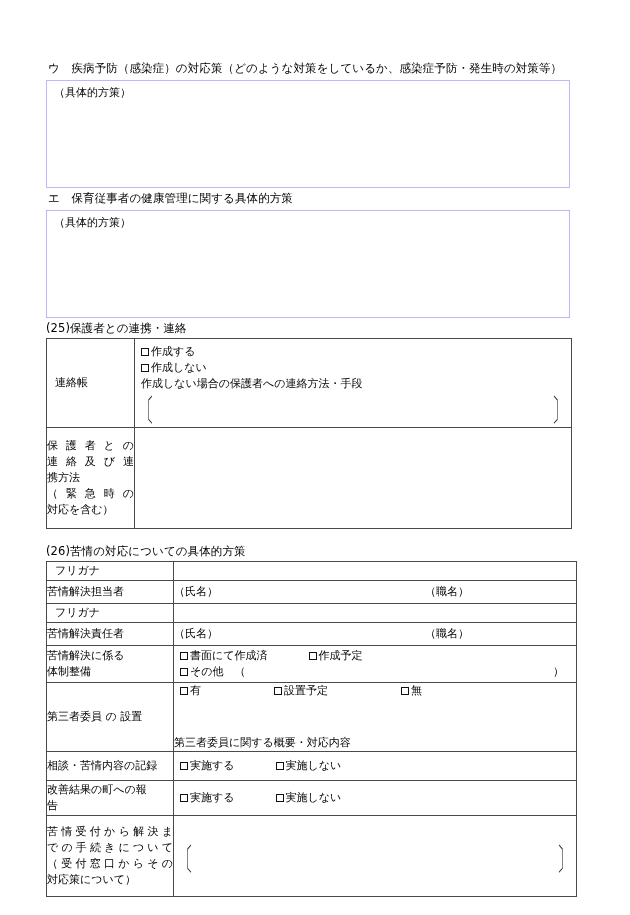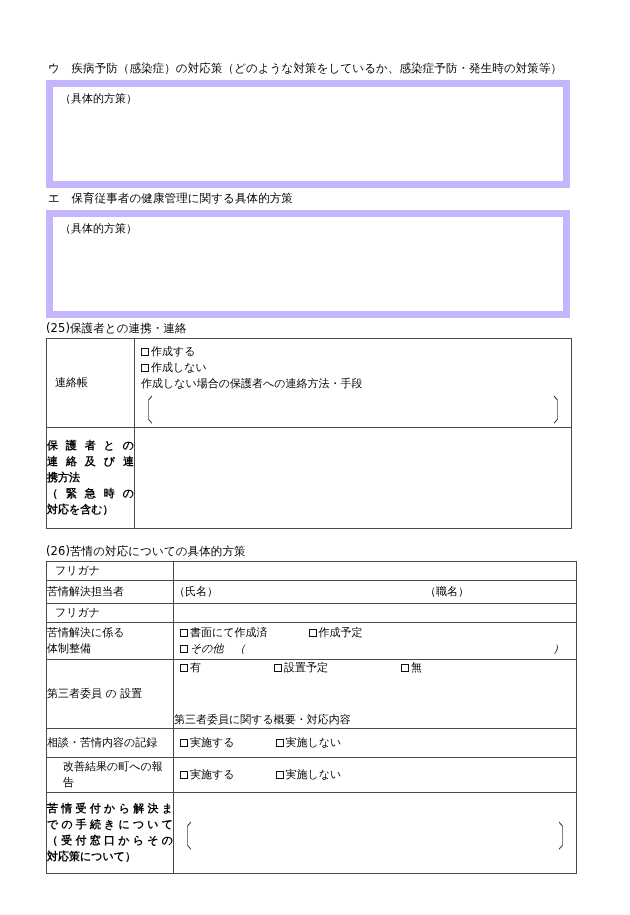--- a/index.html
+++ b/index.html
@@ -28,21 +28,21 @@
     position: absolute;
     font-size: 11.5px;
     line-height: 1.2;
     white-space: nowrap;
     letter-spacing: 0.1px;
   }
 
   
   .writebox {
     position: absolute;
-    border: 7px solid #c4b5fd;
+    border: 1px solid #c4b5fd;
     background: #ffffff;
     box-sizing: border-box;
   }
   .writebox .inner-label {
     position: absolute;
     left: 7px;
     top: 4px;
     font-size: 11px;
     white-space: nowrap;
   }
@@ -66,21 +66,20 @@
   }
   .cellpad-top {
     padding: 4px 6px 3px 8px;
     vertical-align: top;
   }
 
   
   .lbl-justify {
     padding: 4px 8px 4px 8px;
     line-height: 1.55;
-    font-weight: bold;
   }
   .lbl-justify div {
     text-align: justify;
     text-align-last: justify;
     white-space: normal;
   }
   .lbl-justify div.nojust {
     text-align: left;
     text-align-last: left;
   }
@@ -229,33 +228,43 @@
             <span>（職名）</span>
           </span>
         </td>
       </tr>
 
       <tr class="row-furigana">
         <td class="fg-label">フリガナ</td>
         <td></td>
       </tr>
 
+      <tr>
+        <td class="lbl-plain" style="height:22px;">苦情解決責任者</td>
+        <td class="cellpad">
+          <span class="name-line">
+            <span>（氏名）</span>
+            <span class="name-gap"></span>
+            <span>（職名）</span>
+          </span>
+        </td>
+      </tr>
 
       <tr>
         <td class="lbl-plain" style="height:36px; vertical-align:middle;">
           <div>苦情解決に係る</div>
           <div>体制整備</div>
         </td>
         <td class="cellpad-top">
           <div class="optline" style="padding-left:6px;">
             <span class="chk"><span class="box"></span><span>書面にて作成済</span></span>
             <span class="sp-wide"></span>
             <span class="chk"><span class="box"></span><span>作成予定</span></span>
           </div>
-          <div class="optline" style="padding-left:6px;font-style:italic;">
+          <div class="optline" style="padding-left:6px;">
             <span class="chk"><span class="box"></span><span>その他　（</span></span>
             <span class="tail-paren">）</span>
           </div>
         </td>
       </tr>
 
       <tr>
         <td class="lbl-plain" style="height:62px; vertical-align:middle;">第三者委員 の 設置</td>
         <td class="cellpad-top">
           <div class="optline" style="padding-left:6px;">
@@ -274,21 +283,21 @@
         <td class="cellpad">
           <div class="optline" style="padding-left:6px;">
             <span class="chk"><span class="box"></span><span>実施する</span></span>
             <span class="sp-wide"></span>
             <span class="chk"><span class="box"></span><span>実施しない</span></span>
           </div>
         </td>
       </tr>
 
       <tr>
-        <td class="lbl-plain" style="height:34px; vertical-align:middle;padding-left:16px;">
+        <td class="lbl-plain" style="height:34px; vertical-align:middle;">
           <div>改善結果の町への報</div>
           <div>告</div>
         </td>
         <td class="cellpad">
           <div class="optline" style="padding-left:6px;">
             <span class="chk"><span class="box"></span><span>実施する</span></span>
             <span class="sp-wide"></span>
             <span class="chk"><span class="box"></span><span>実施しない</span></span>
           </div>
         </td>

